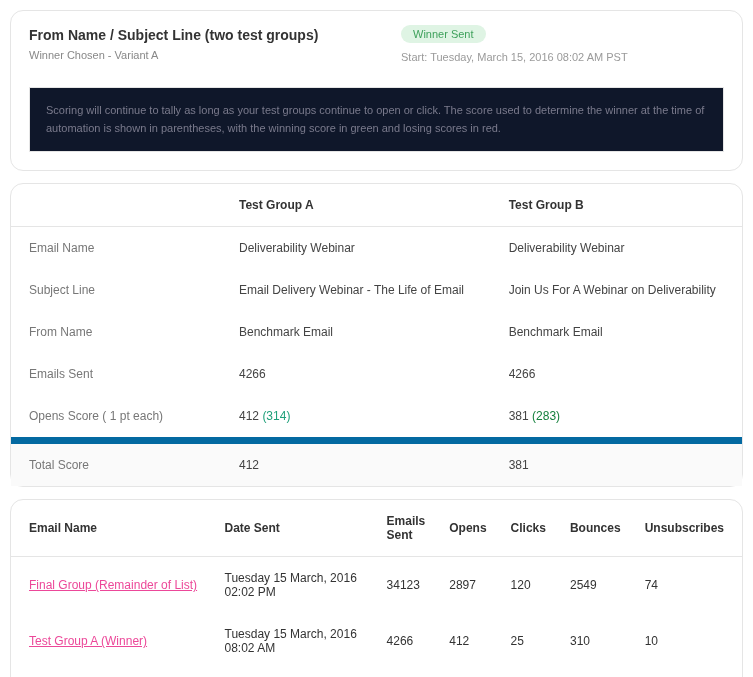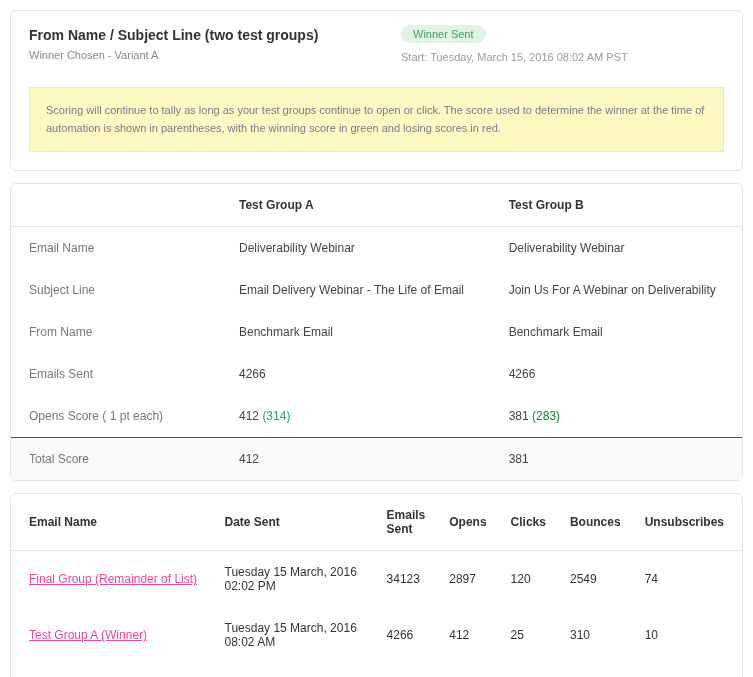--- a/index.html
+++ b/index.html
@@ -7,21 +7,21 @@
     margin: 0;
     padding: 10px;
     font-family: -apple-system, "Helvetica Neue", Arial, sans-serif;
     font-size: 12px;
     color: #333;
     background: #fff;
     width: 753px;
   }
   .panel {
     border: 1px solid #e5e5e5;
-    border-radius: 6px;
+    border-radius: 13px;
     background: #fff;
     margin-bottom: 12px;
   }
   .header {
     padding: 16px 18px 18px;
     position: relative;
   }
   .title {
     font-size: 14px;
     font-weight: 600;
@@ -50,21 +50,21 @@
   }
   .dates div {
     color: #9a9a9a;
     font-size: 11px;
     line-height: 1.5;
   }
   .info-box {
     margin: 8px 18px 18px;
     padding: 14px 16px;
     border: 1px solid #e5e5e5;
-    background: #fef9c3;
+    background: #0f172a;
     color: #7a7a8c;
     font-size: 11px;
     line-height: 1.6;
   }
   table {
     width: 100%;
     border-collapse: collapse;
     font-size: 12px;
   }
   .compare th, .compare td {
@@ -79,21 +79,21 @@
     color: #333;
   }
   .compare .row-label {
     color: #777;
     width: 210px;
   }
   .compare tbody td {
     color: #444;
   }
   .total-row td {
-    border-top: 1px solid #0369a1;
+    border-top: 7px solid #0369a1;
     background: #fafafa;
   }
   .win { color: #1fa07a; }
   .lose { color: #15803d; }
   .results th, .results td {
     text-align: left;
     padding: 14px 12px;
   }
   .results th:first-child, .results td:first-child { padding-left: 18px; }
   .results th:last-child, .results td:last-child { padding-right: 18px; }

